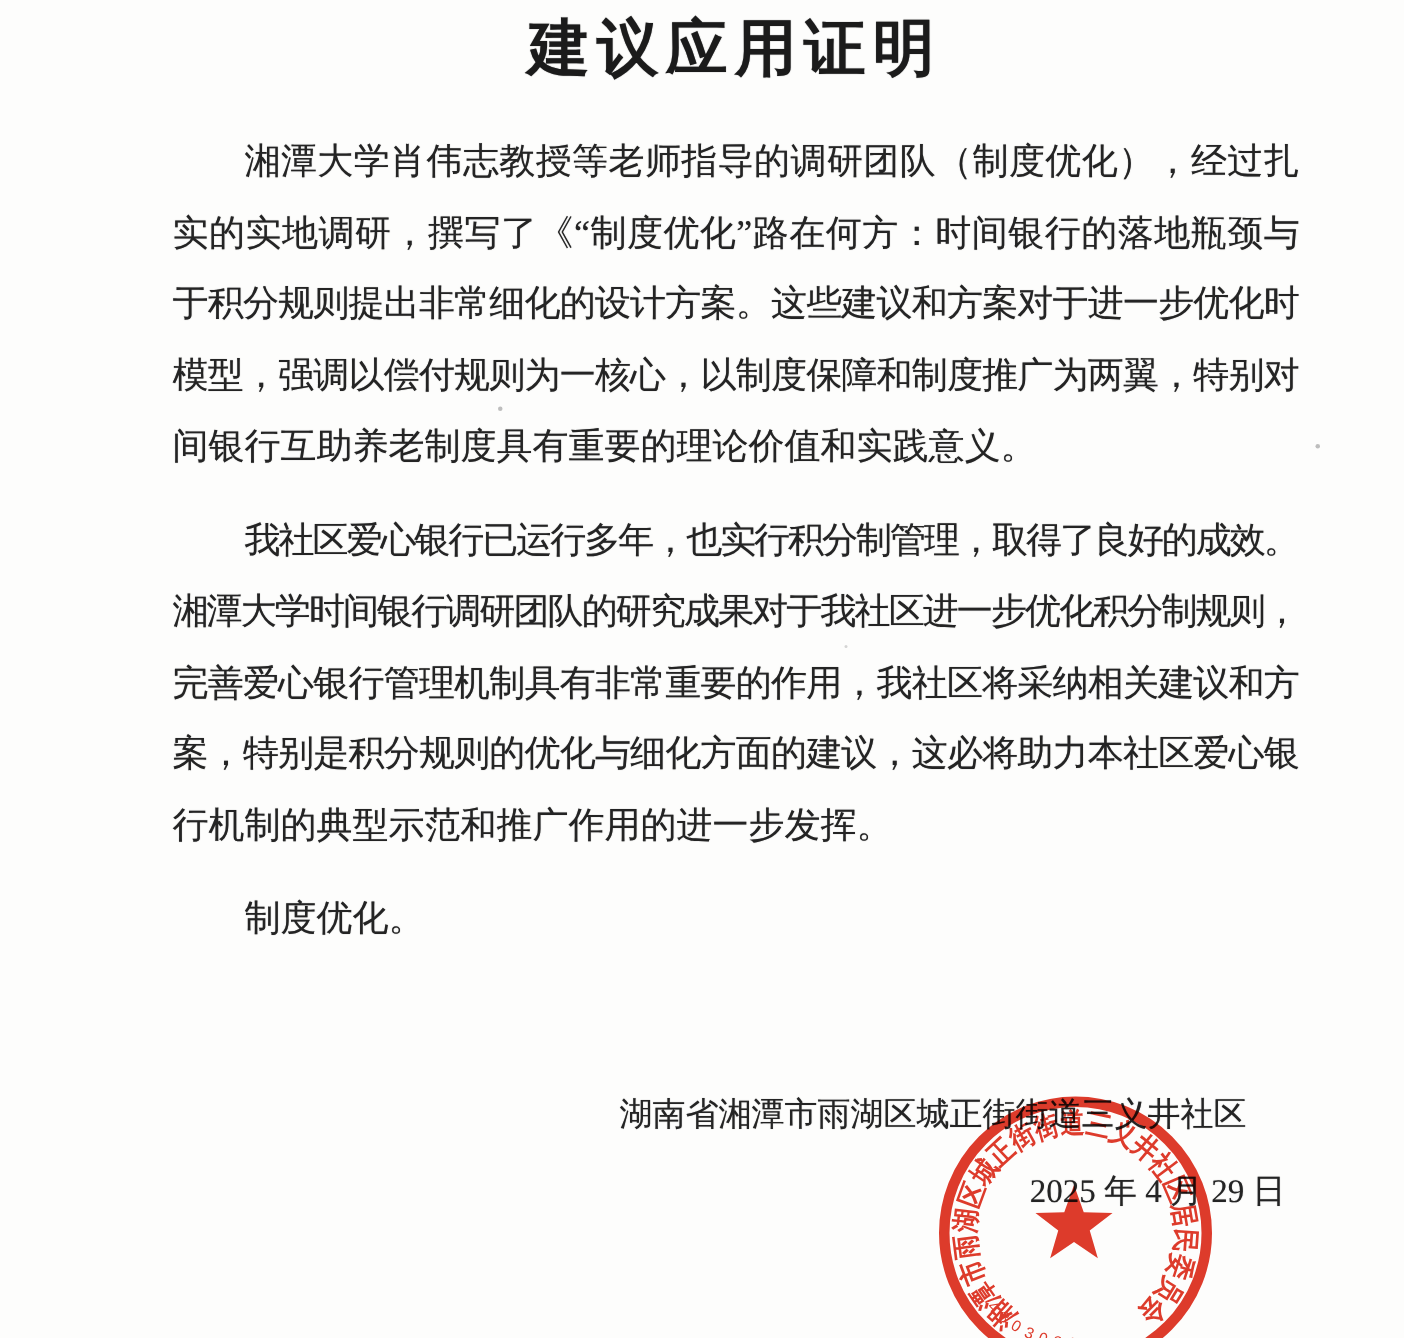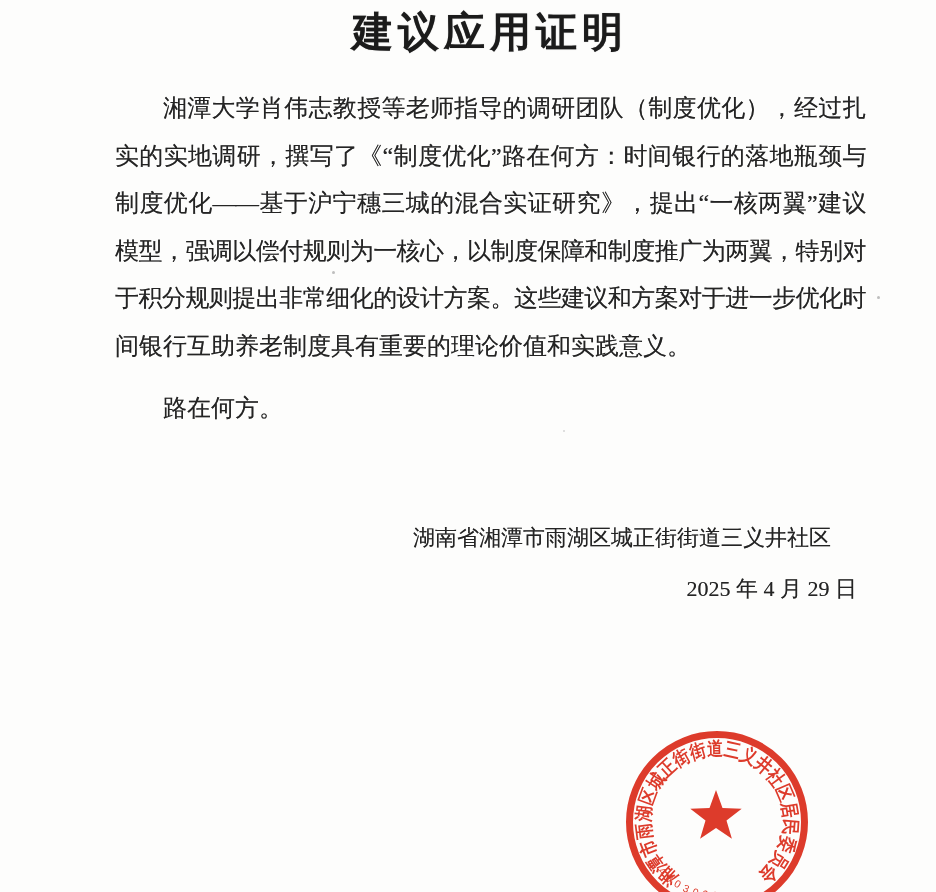--- a/index.html
+++ b/index.html
@@ -67,28 +67,34 @@
 
 <div class="page">
 
   <div class="content">
 
     <div class="doc-title">建议应用证明</div>
 
     <div class="para p1">
       <div class="line indent">湘潭大学肖伟志教授等老师指导的调研团队（制度优化），经过扎</div>
       <div class="line">实的实地调研，撰写了《“制度优化”路在何方：时间银行的落地瓶颈与</div>
-      <div class="line">制度优化——基于沪宁穗三城的混合实证研究》，提出“一核两翼”建议</div>
+      <div class="line">于积分规则提出非常细化的设计方案。这些建议和方案对于进一步优化时</div>
       <div class="line">模型，强调以偿付规则为一核心，以制度保障和制度推广为两翼，特别对</div>
-      <div class="line">于积分规则提出非常细化的设计方案。这些建议和方案对于进一步优化时</div>
       <div class="line lastline">间银行互助养老制度具有重要的理论价值和实践意义。</div>
     </div>
 
+    <div class="para p2">
+      <div class="line indent">我社区爱心银行已运行多年，也实行积分制管理，取得了良好的成效。</div>
+      <div class="line">湘潭大学时间银行调研团队的研究成果对于我社区进一步优化积分制规则，</div>
+      <div class="line">完善爱心银行管理机制具有非常重要的作用，我社区将采纳相关建议和方</div>
+      <div class="line">案，特别是积分规则的优化与细化方面的建议，这必将助力本社区爱心银</div>
+      <div class="line lastline">行机制的典型示范和推广作用的进一步发挥。</div>
+    </div>
 
-    <div class="closing">路在何方。</div>
+    <div class="closing">制度优化。</div>
 
     <div class="sign-block">
       <div class="signature">湖南省湘潭市雨湖区城正街街道三义井社区</div>
       <div class="date">2025 年 4 月 29 日</div>
     </div>
 
   </div>
 
   <svg class="seal" viewBox="-110 -110 220 220" xmlns="http://www.w3.org/2000/svg">
     <defs>

